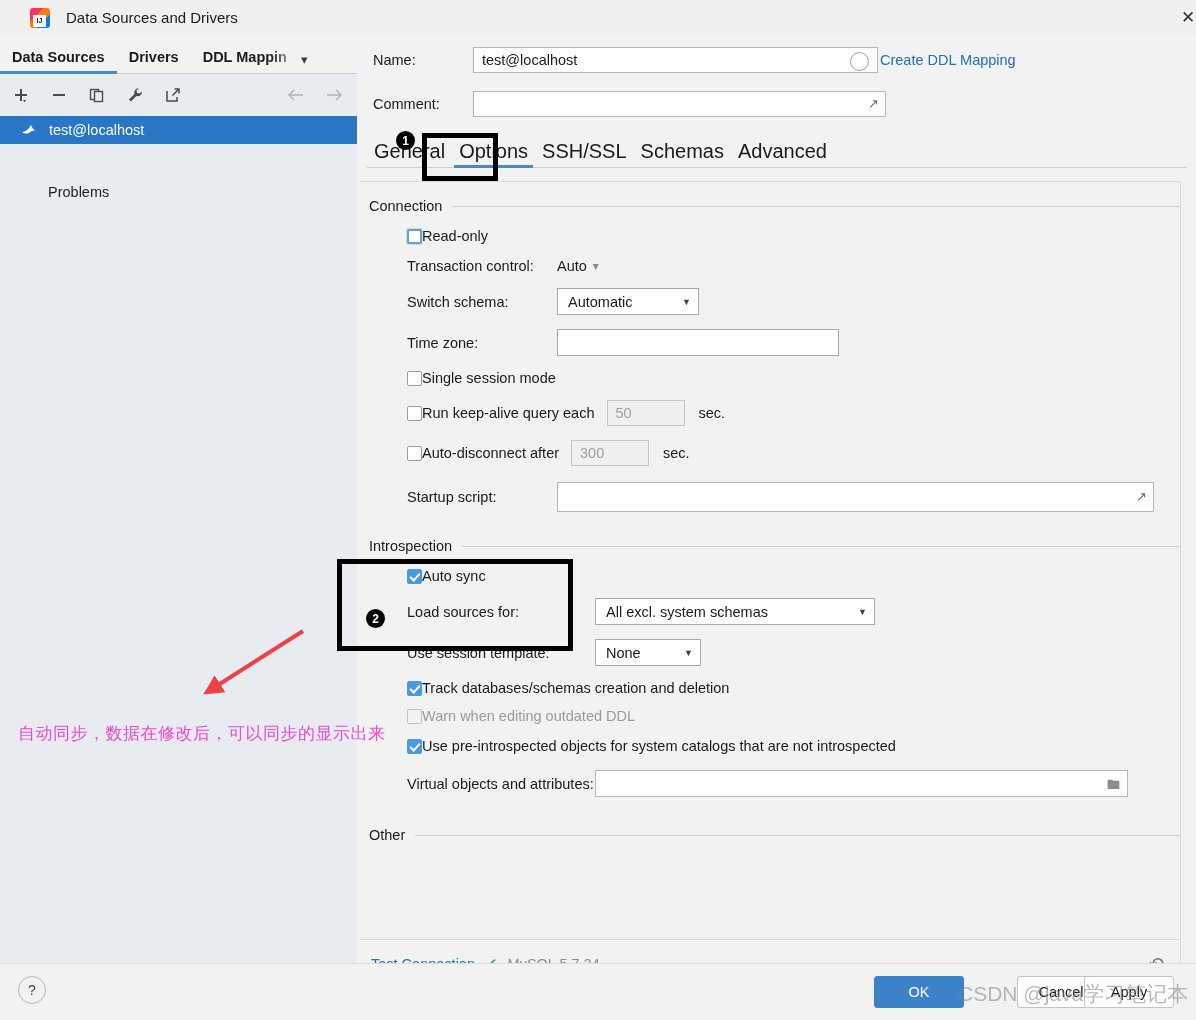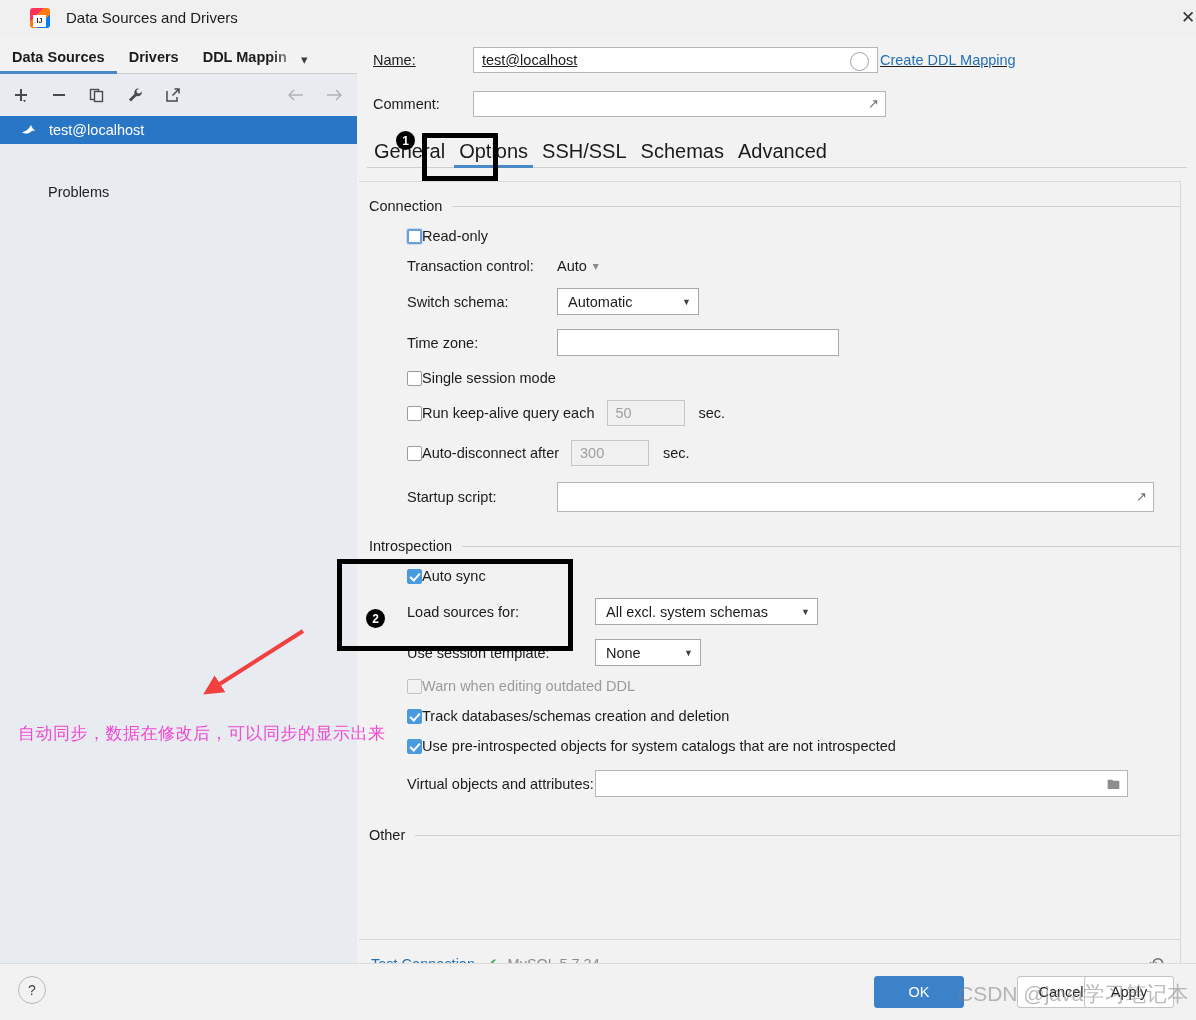--- a/index.html
+++ b/index.html
@@ -554,21 +554,21 @@
         </svg>
     </span>
     <span>test@localhost</span>
   </div>
 
   <div class="problems-label">Problems</div>
 </div>
 
 <div class="right-panel">
 
-  <div class="field-row" style="margin-top:8px;text-decoration:underline;">
+  <div class="field-row" style="margin-top:8px;">
     <div class="field-label">Name:</div>
     <div class="tinput" id="name-input">
       <span>test@localhost</span>
       <span class="name-circle"></span>
     </div>
     <div class="ddl-link">Create DDL Mapping</div>
   </div>
 
   <div class="field-row" style="margin-top:10px;">
     <div class="field-label">Comment:</div>
@@ -655,44 +655,44 @@
     </div>
 
     <div class="row">
       <span style="width:38px;"></span>
       <span class="cbx checked"></span>
       <span class="cb-label">Auto sync</span>
     </div>
 
     <div class="row">
       <span class="lbl-col">Load sources for:</span>
-      <span class="select" style="width:223px;margin-left:38px;gap:8px;">
+      <span class="select" style="width:280px;margin-left:38px;gap:8px;">
         <span>All excl. system schemas</span>
         <span class="caret">▼</span>
       </span>
     </div>
 
     <div class="row">
       <span class="lbl-col">Use session template:</span>
       <span class="select" style="width:106px;margin-left:38px;">
         <span>None</span>
         <span class="caret">▼</span>
       </span>
     </div>
 
+    <div class="row">
+      <span style="width:38px;"></span>
+      <span class="cbx checked"></span>
+      <span class="cb-label">Track databases/schemas creation and deletion</span>
+    </div>
+
     <div class="row" style="margin-top:12px;">
       <span style="width:38px;"></span>
       <span class="cbx disabled"></span>
       <span class="cb-label disabled">Warn when editing outdated DDL</span>
-    </div>
-
-    <div class="row">
-      <span style="width:38px;"></span>
-      <span class="cbx checked"></span>
-      <span class="cb-label">Track databases/schemas creation and deletion</span>
     </div>
 
     <div class="row">
       <span style="width:38px;"></span>
       <span class="cbx checked"></span>
       <span class="cb-label">Use pre-introspected objects for system catalogs that are not introspected</span>
     </div>
 
     <div class="row" style="margin-top:16px;">
       <span class="lbl-col" style="width:226px;">Virtual objects and attributes:</span>

